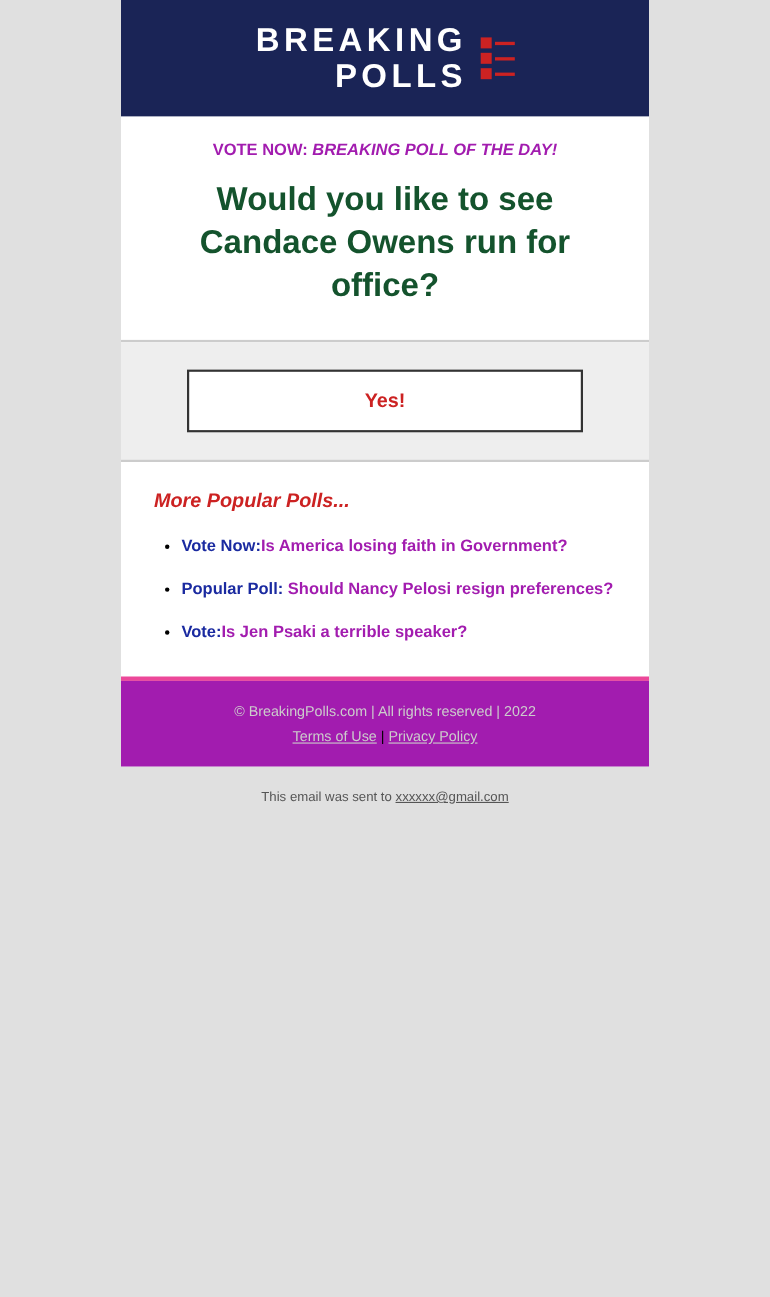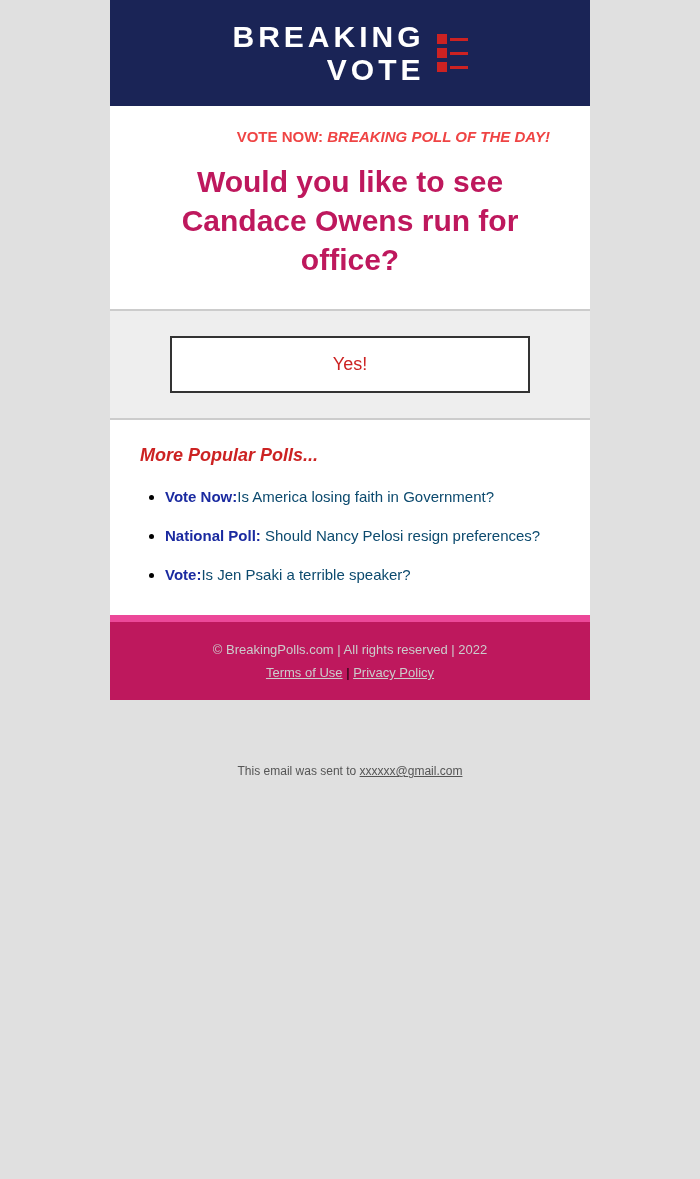--- a/index.html
+++ b/index.html
@@ -1,15 +1,15 @@
 <!DOCTYPE html>
 <html><head>
   <meta charset="utf-8">
   <style>
-    * { margin: 0; padding: 0; box-sizing: border-box; gap: 44px; }
+    * { margin: 0; padding: 0; box-sizing: border-box; }
     body {
       background: #e0e0e0;
       font-family: Arial, sans-serif;
       display: flex;
       justify-content: center;
       min-height: 1179px;
     }
     .email-wrapper {
       width: 700px;
       background: #e0e0e0;
@@ -60,69 +60,69 @@
     }
 
     
     .poll-section {
       background: #ffffff;
       padding: 20px 40px 30px;
       text-align: center;
       border-bottom: 2px solid #cccccc;
     }
     .vote-now-label {
-      color: #ef4444;
+      color: #a21caf;
       font-size: 15px;
       font-weight: bold;
-      text-align: right;
+      text-align: center;
       margin-bottom: 15px;
       line-height: 1.4;
     }
     .vote-now-label .italic-bold {
       font-style: italic;
       font-weight: 900;
     }
     .poll-question {
-      color: #be185d;
+      color: #14532d;
       font-size: 30px;
       font-weight: bold;
       line-height: 1.3;
       text-align: center;
     }
 
     
     .buttons-section {
       background: #eeeeee;
       padding: 25px 60px;
       border-bottom: 2px solid #cccccc;
     }
     .vote-btn {
       display: block;
       width: 100%;
       padding: 16px;
       border: 2px solid #333333;
       background: #ffffff;
       color: #cc2222;
       font-size: 18px;
-      font-weight: normal;
+      font-weight: bold;
       text-align: center;
       cursor: pointer;
       margin-bottom: 20px;
       text-decoration: none;
       font-family: Arial, sans-serif;
     }
     .vote-btn:last-child {
       margin-bottom: 0;
     }
 
     
     .more-polls-section {
       background: #ffffff;
       padding: 25px 30px 30px;
-      border-bottom: 7px solid #ec4899;
+      border-bottom: 4px solid #ec4899;
     }
     .more-polls-title {
       color: #cc2222;
       font-style: italic;
       font-size: 18px;
       font-weight: bold;
       margin-bottom: 20px;
     }
     .polls-list {
       list-style: disc;
@@ -135,28 +135,28 @@
     }
     .polls-list li:last-child {
       margin-bottom: 0;
     }
     .poll-link-bold {
       color: #1a2aa0;
       font-weight: 900;
       text-decoration: none;
     }
     .poll-link-normal {
-      color: #0c4a6e;
-      font-weight: normal;
+      color: #a21caf;
+      font-weight: bold;
       text-decoration: none;
     }
 
     
     .footer {
-      background: #be185d;
+      background: #a21caf;
       padding: 20px 30px;
       text-align: center;
     }
     .footer-copyright {
       color: #cccccc;
       font-size: 13px;
       margin-bottom: 8px;
     }
     .footer-links {
       font-size: 13px;
@@ -194,21 +194,21 @@
 
   <div class="email-container">
 
     <div class="header">
       <div class="header-logo-text">
         <div style="text-align:right;">
           <div style="color:#ffffff; font-size:30px; font-weight:900; letter-spacing:4px; font-family:Arial,sans-serif; line-height:1.1;">
             <span>BREAKING</span>
           </div>
           <div style="color:#ffffff; font-size:30px; font-weight:900; letter-spacing:4px; font-family:Arial,sans-serif; line-height:1.1;">
-            <span>VOTE</span>
+            <span>POLLS</span>
           </div>
         </div>
         <div class="logo-icon">
           <span>
             <span class="sq"></span>
             <span class="ln"></span>
           </span>
           <span>
             <span class="sq"></span>
             <span class="ln"></span>
@@ -232,21 +232,21 @@
       <a href="#" class="vote-btn">Yes!</a>
     </div>
 
     <div class="more-polls-section">
       <div class="more-polls-title">More Popular Polls...</div>
       <ul class="polls-list">
         <li>
           <a href="#" class="poll-link-bold">Vote Now:</a><a href="#" class="poll-link-normal">Is America losing faith in Government?</a>
         </li>
         <li>
-          <a href="#" class="poll-link-bold">National Poll:</a><a href="#" class="poll-link-normal"> Should Nancy Pelosi resign preferences?</a>
+          <a href="#" class="poll-link-bold">Popular Poll:</a><a href="#" class="poll-link-normal"> Should Nancy Pelosi resign preferences?</a>
         </li>
         <li>
           <a href="#" class="poll-link-bold">Vote:</a><a href="#" class="poll-link-normal">Is Jen Psaki a terrible speaker?</a>
         </li>
       </ul>
     </div>
 
     <div class="footer">
       <div class="footer-copyright">© BreakingPolls.com | All rights reserved | 2022</div>
       <div class="footer-links">

